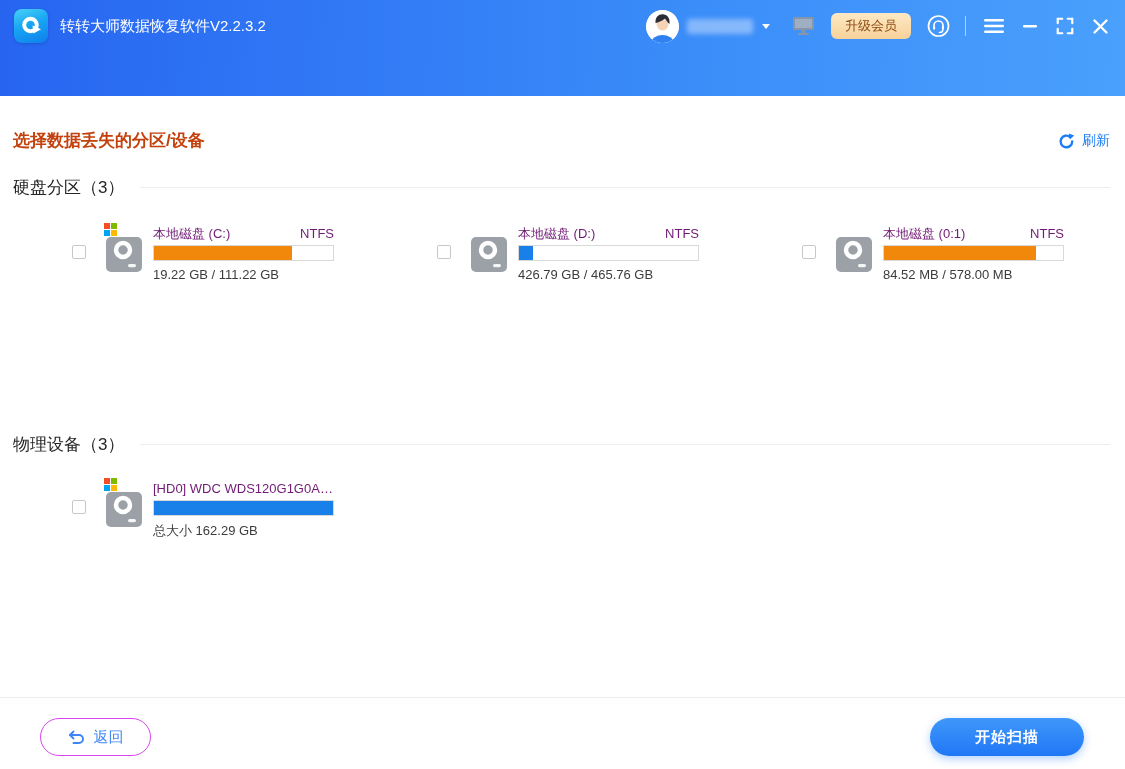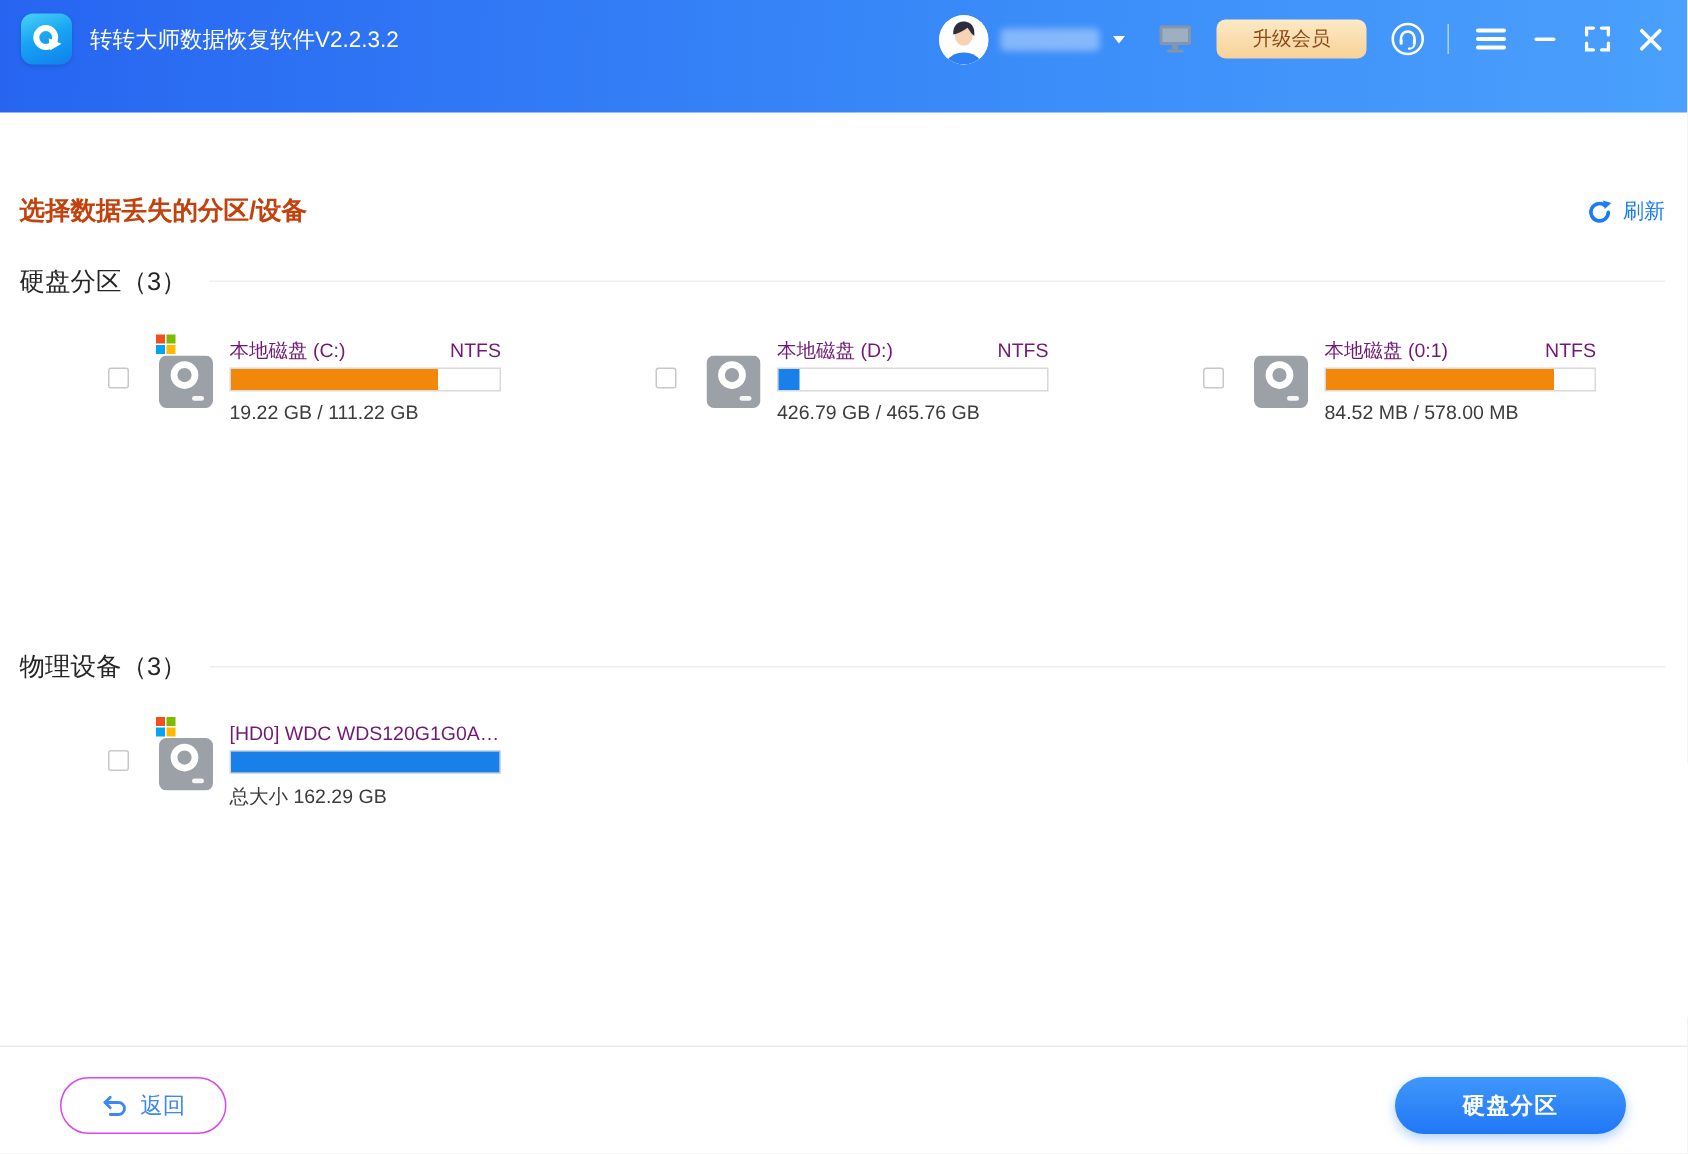--- a/index.html
+++ b/index.html
@@ -3,21 +3,21 @@
 <meta charset="utf-8">
 <style>
   * { margin:0; padding:0; box-sizing:border-box; }
   html,body { background:#e9e9e9; }
   .window{
     position:relative; width:1125px; height:769px; background:#fff;
     font-family:"Liberation Sans", sans-serif; overflow:hidden;
   }
   
   .titlebar{
-    position:absolute; left:0; top:0; right:0; height:75px;
+    position:absolute; left:0; top:0; right:0; height:96px;
     background:linear-gradient(93deg,#2765f1 0%,#3a8cf9 60%,#4aa0fc 100%);
   }
   .titlebar-row{ display:flex; align-items:center; height:52px; padding:0 16px 0 14px; }
   .logo{
     width:34px; height:34px; border-radius:8px; flex:none;
     background:linear-gradient(160deg,#49d2f7 0%,#18a5f3 45%,#0f7fec 100%);
     display:flex; align-items:center; justify-content:center;
     box-shadow:0 1px 3px rgba(0,40,120,.25);
   }
   .app-title{ color:#fff; font-size:15px; margin-left:12px; white-space:nowrap; }
@@ -30,21 +30,21 @@
     background:rgba(255,255,255,.38); filter:blur(2.5px);
   }
   .caret{
     width:0; height:0; margin-left:9px;
     border-left:4.5px solid transparent; border-right:4.5px solid transparent;
     border-top:5.5px solid #fff;
   }
   .tb-icon{ display:flex; align-items:center; justify-content:center; cursor:pointer; }
   .monitor{ margin-left:22px; opacity:.9; }
   .upgrade{
-    margin-left:16px; height:26px; padding:0 24px; border-radius:6px; border:none; cursor:pointer;
+    margin-left:16px; height:26px; padding:0 14px; border-radius:6px; border:none; cursor:pointer;
     background:linear-gradient(180deg,#fde9c4 0%,#f7d29a 100%);
     color:#8d4a12; font-size:13px; font-family:inherit; display:flex; align-items:center;
   }
   .headset{ margin-left:15px; }
   .tb-divider{ width:1px; height:20px; background:rgba(255,255,255,.55); margin-left:14px; }
   .winctl{ margin-left:17px; }
   
   .page-title{ position:absolute; left:13px; top:129px; font-size:17px; font-weight:bold; color:#c2410c; }
   .refresh{
     position:absolute; right:15px; top:132px; display:flex; align-items:center; gap:7px;
@@ -312,16 +312,16 @@
   <div class="footer">
     <button class="back-btn">
       <span style="display:flex;">
         <svg width="17" height="15" viewBox="0 0 17 15" fill="none" stroke="#3e86f7" stroke-width="1.9" stroke-linecap="round" stroke-linejoin="round">
           <path d="M5.5 1.5 L2 5 L5.5 8.5"></path>
           <path d="M2 5 H11 a4 4 0 0 1 0 8 H5.5"></path>
         </svg>
       </span>
       <span>返回</span>
     </button>
-    <button class="scan-btn">硬盘分区</button>
+    <button class="scan-btn">开始扫描</button>
   </div>
 
 </div>
 
 </body></html>

